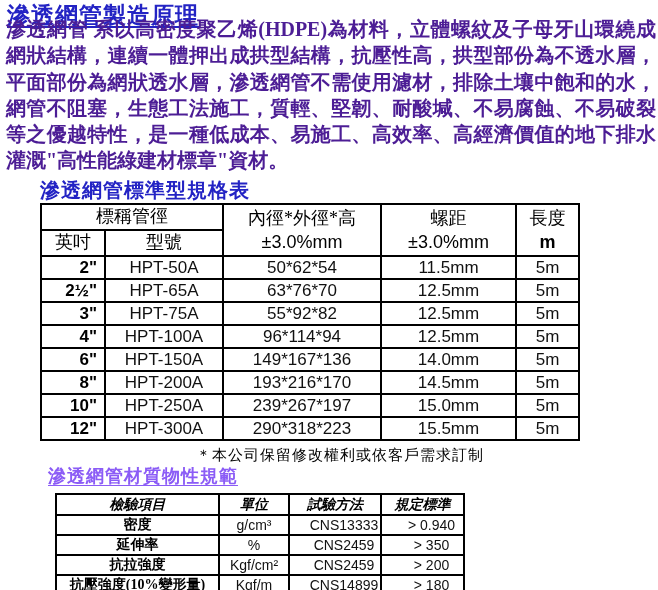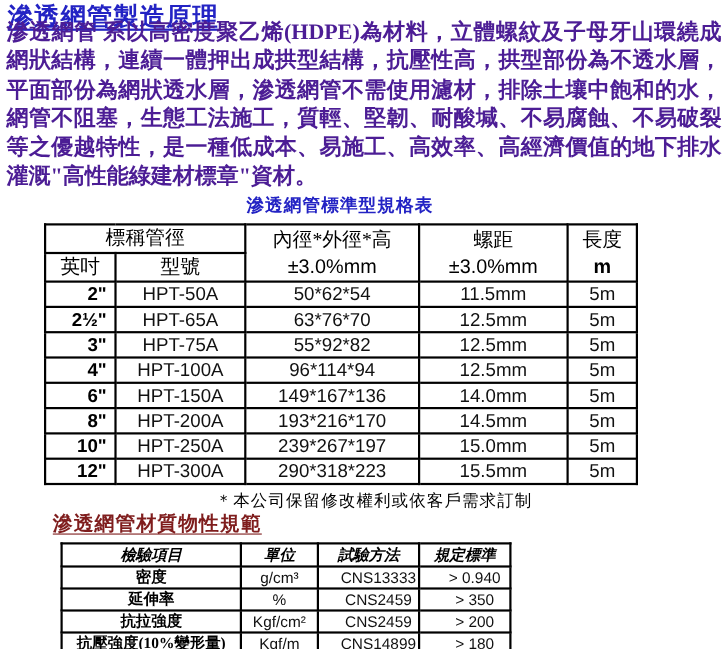--- a/index.html
+++ b/index.html
@@ -12,22 +12,22 @@
     font-size:23px;font-weight:bold;color:#2323c4;
     text-decoration:underline;text-underline-offset:3px;
     letter-spacing:1px;
   }
   .paragraph{
     position:absolute;left:6px;top:16px;width:650px;
     font-size:20px;font-weight:bold;color:#4c1d95;
     line-height:26.3px;text-align:justify;text-justify:inter-ideograph;
   }
   .spec-title{
-    position:absolute;left:40px;top:177px;width:538px;text-align:center;
-    font-size:16px;font-weight:bold;color:#2323c4;letter-spacing:1px;
+    position:absolute;left:40px;top:177px;width:538px;text-align:left;
+    font-size:20px;font-weight:bold;color:#2323c4;letter-spacing:1px;
   }
   table{border-collapse:collapse;table-layout:fixed;}
   td,th{border:2px solid #000;padding:0;text-align:center;vertical-align:middle;font-weight:normal;overflow:hidden;}
 
   .spec-table{position:absolute;left:40px;top:203px;width:538px;}
   .spec-table th{font-size:18px;line-height:1.2;}
   .spec-table tr.hdr1{height:26px;}
   .spec-table tr.hdr2{height:26px;}
   .spec-table tr.data{height:23px;}
   .spec-table .two-line div{line-height:24px;}
@@ -35,21 +35,21 @@
   .spec-table td{font-family:"Liberation Sans", sans-serif;font-size:17px;color:#111;}
   .spec-table td.inch{font-weight:bold;text-align:right;padding-right:7px;color:#000;}
   .bold{font-weight:bold;}
 
   .spec-note{
     position:absolute;left:40px;top:446px;width:600px;text-align:center;
     font-size:15px;color:#000;letter-spacing:1px;
   }
   .material-title{
     position:absolute;left:48px;top:464px;
-    font-size:18px;font-weight:bold;color:#7f1d1d;
+    font-size:18px;font-weight:bold;color:#8b5cf6;
     text-decoration:underline;text-underline-offset:3px;letter-spacing:1px;
   }
   .material-table{position:absolute;left:55px;top:493px;width:408px;}
   .material-table th{font-size:14px;font-weight:bold;height:19px;font-style:italic;}
   .material-table tr.data{height:18px;}
   .material-table td.cjk{font-size:14px;font-weight:bold;margin-top:18px;}
   .material-table td.val{font-family:"Liberation Sans", sans-serif;font-size:14px;color:#111;text-align:center;padding-left:18px;}
   .material-table td.cen{font-family:"Liberation Sans", sans-serif;font-size:14px;color:#111;text-align:center;padding-left:0;}
 </style>
 </head>

